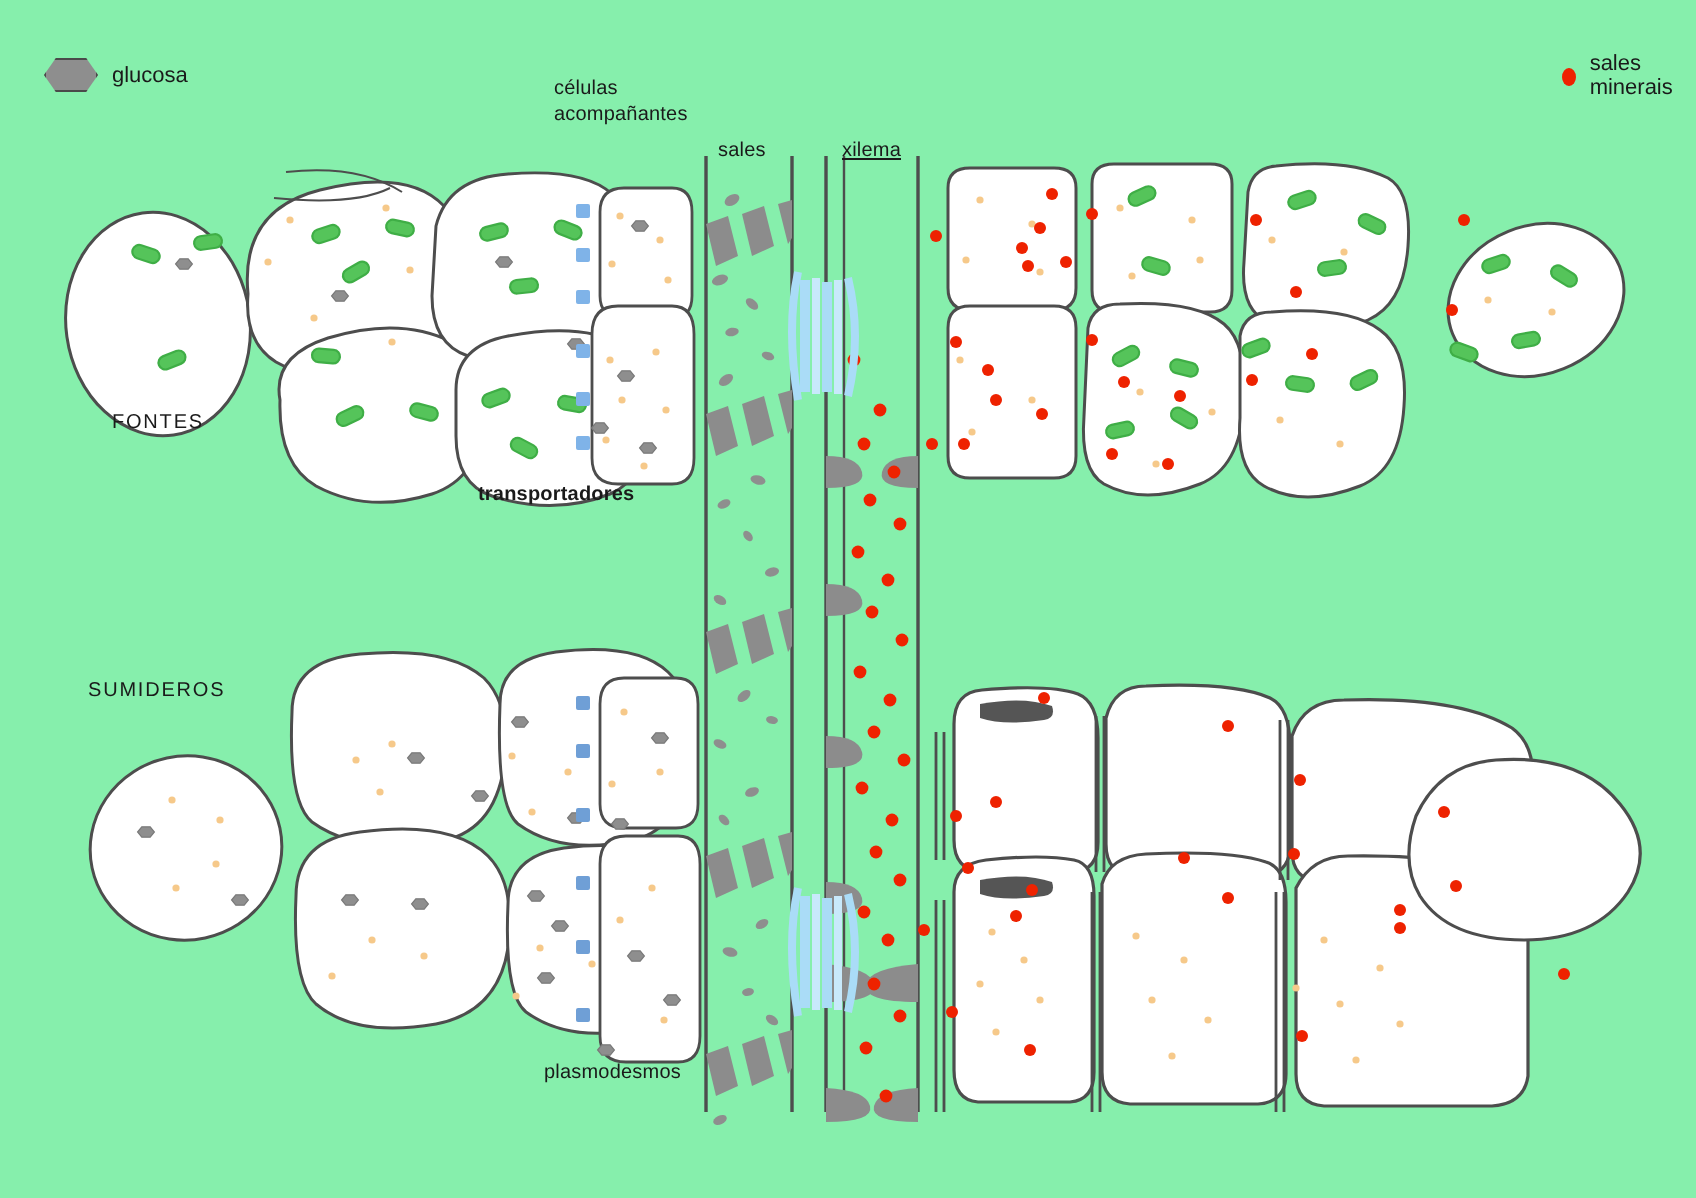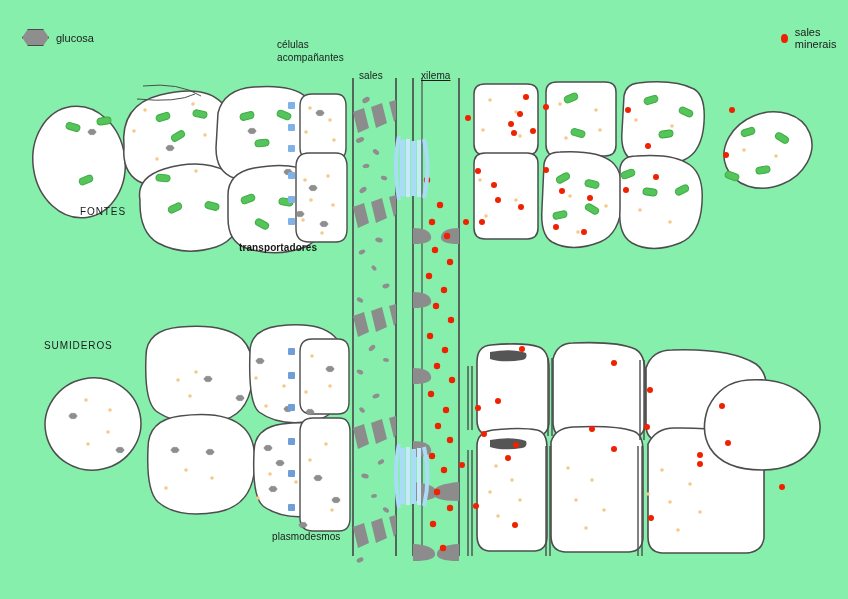--- a/index.html
+++ b/index.html
@@ -487,18 +487,18 @@
 
   <div class="legend-item" style="left:733px; top:26px;margin-left:48px;">
     <span class="dotswatch"></span>
     <span class="legend-text">sales minerais</span>
   </div>
 
   <div class="lbl" style="left:277px; top:38px;">células
 acompañantes</div>
   <div class="lbl" style="left:359px; top:69px;">sales</div>
   <div class="lbl" style="left:421px; top:69px;text-decoration:underline;">xilema</div>
-  <div class="lbl caps" style="left:56px; top:205px;margin-left:24px;">FONTES</div>
+  <div class="lbl caps" style="left:56px; top:205px;">FONTES</div>
   <div class="lbl caps" style="left:44px; top:339px;">SUMIDEROS</div>
   <div class="lbl" style="left:239px; top:241px;font-weight:bold;">transportadores</div>
   <div class="lbl" style="left:272px; top:530px;">plasmodesmos</div>
 
 </div>
 
 </body></html>

